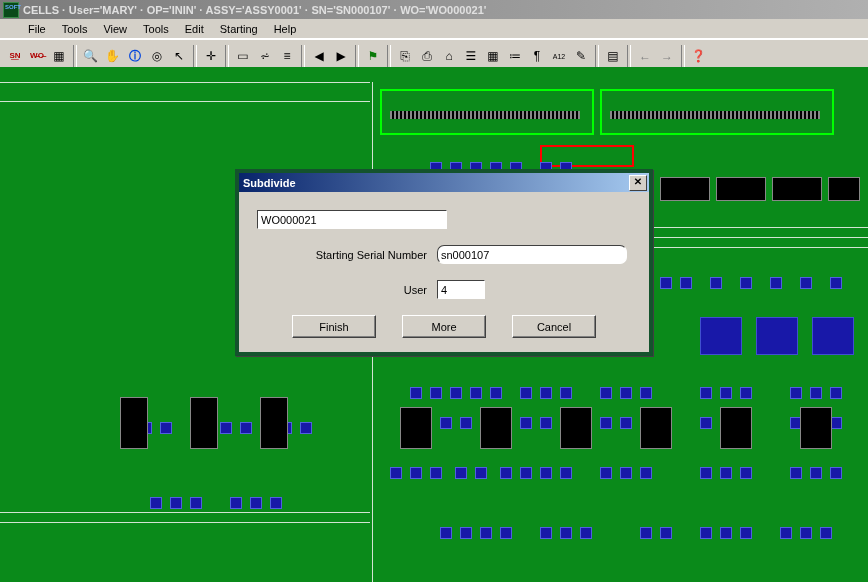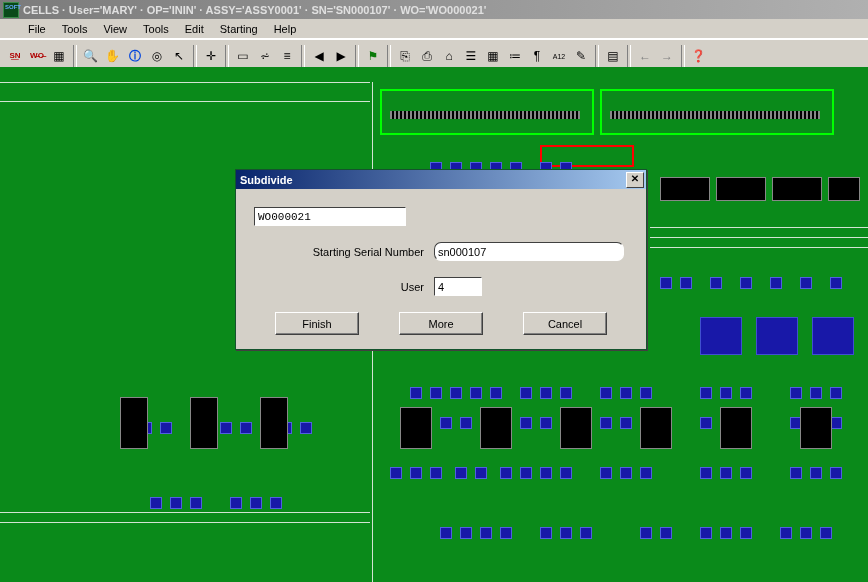--- a/index.html
+++ b/index.html
@@ -99,21 +99,21 @@
   .chip.blue { background:#1818a8; border:1px solid #4050d0;}
   .pad-row { position:absolute; height:8px; background:repeating-linear-gradient(to right,#888 0 2px,#000 2px 4px);}
   .little {position:absolute;width:10px;height:10px;background:#1818a8;border:1px solid #5060e0;}
   
   .dialog {
     position: absolute;
     left: 235px;
     top: 169px;
     width: 410px;
     background: #d4d0c8;
-    border: 1px solid #14532d;
+    border: 4px solid #14532d;
     box-shadow: 1px 1px 0 #404040;
   }
   .dialog-title {
     height: 19px;
     background: linear-gradient(to right, #08246b, #a6caf0);
     display: flex;
     align-items: center;
     padding: 0 2px 0 4px;
     color: #fff;
     font-weight: bold;
@@ -154,21 +154,21 @@
     border-right: 1px solid #fff;
     border-bottom: 1px solid #fff;
     background: #fff;
     font: inherit;
     padding: 1px 3px;
     box-sizing: border-box;
   }
   .btn-row {
     display: flex;
     justify-content: center;
-    gap: 40px;
+    gap: 26px;
     margin-top: 8px;
   }
   .win-btn {
     width: 84px;
     height: 23px;
     background: #d4d0c8;
     border-top: 1px solid #fff;
     border-left: 1px solid #fff;
     border-right: 1px solid #404040;
     border-bottom: 1px solid #404040;
@@ -424,21 +424,21 @@
     <div class="chip" style="left: 260px; top: 330px; width: 26px; height: 50px; background: rgb(0, 0, 0);"></div>
   </div>
 
 <div class="dialog">
   <div class="dialog-title">
     <span>Subdivide</span>
     <div class="close-btn">✕</div>
   </div>
   <div class="dialog-body">
     <div class="form-row">
-      <input class="text-input" style="width: 152px; font-family: Liberation Mono, monospace;" value="WO000021">
+      <input class="text-input" style="width: 190px;" value="WO000021">
     </div>
     <div class="form-row">
       <label>Starting Serial Number</label>
       <input class="text-input" style="width: 190px; border-radius: 7px;" value="sn000107">
     </div>
     <div class="form-row">
       <label>User</label>
       <input class="text-input" style="width: 48px;" value="4">
     </div>
     <div class="btn-row">

